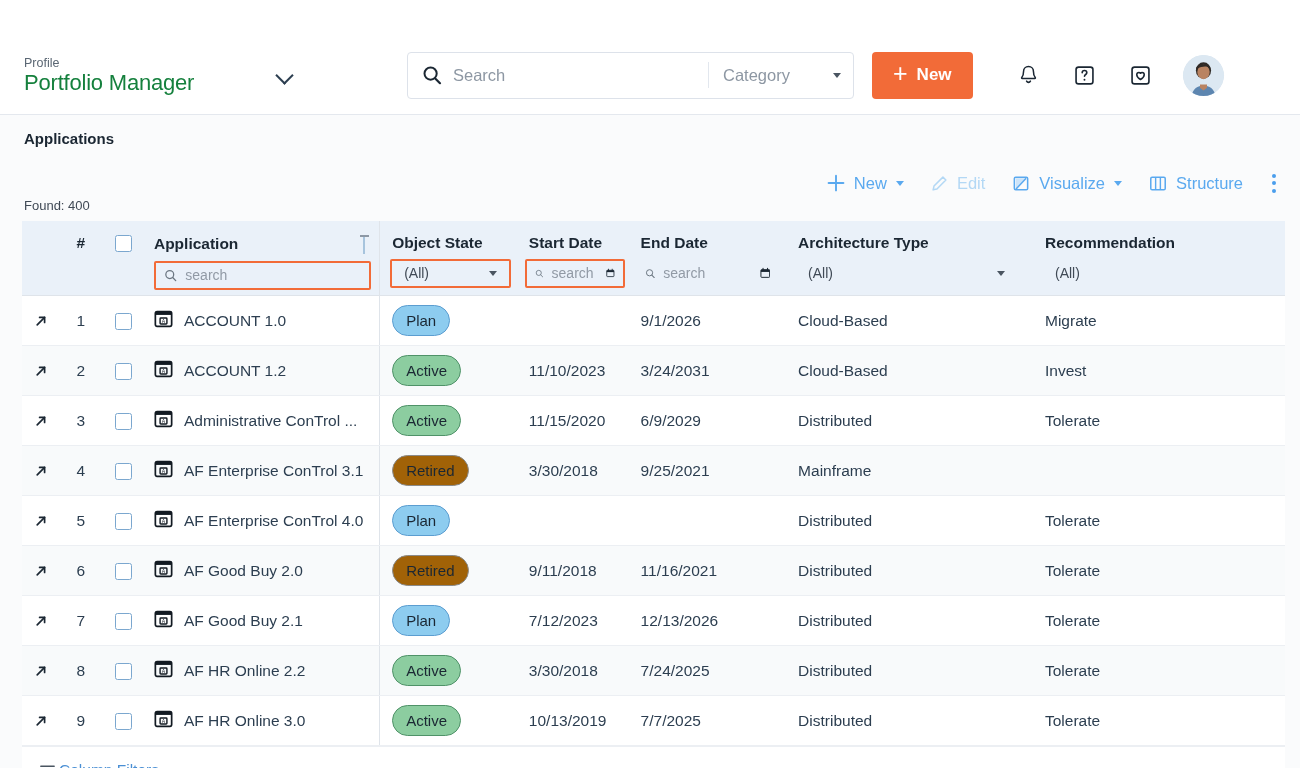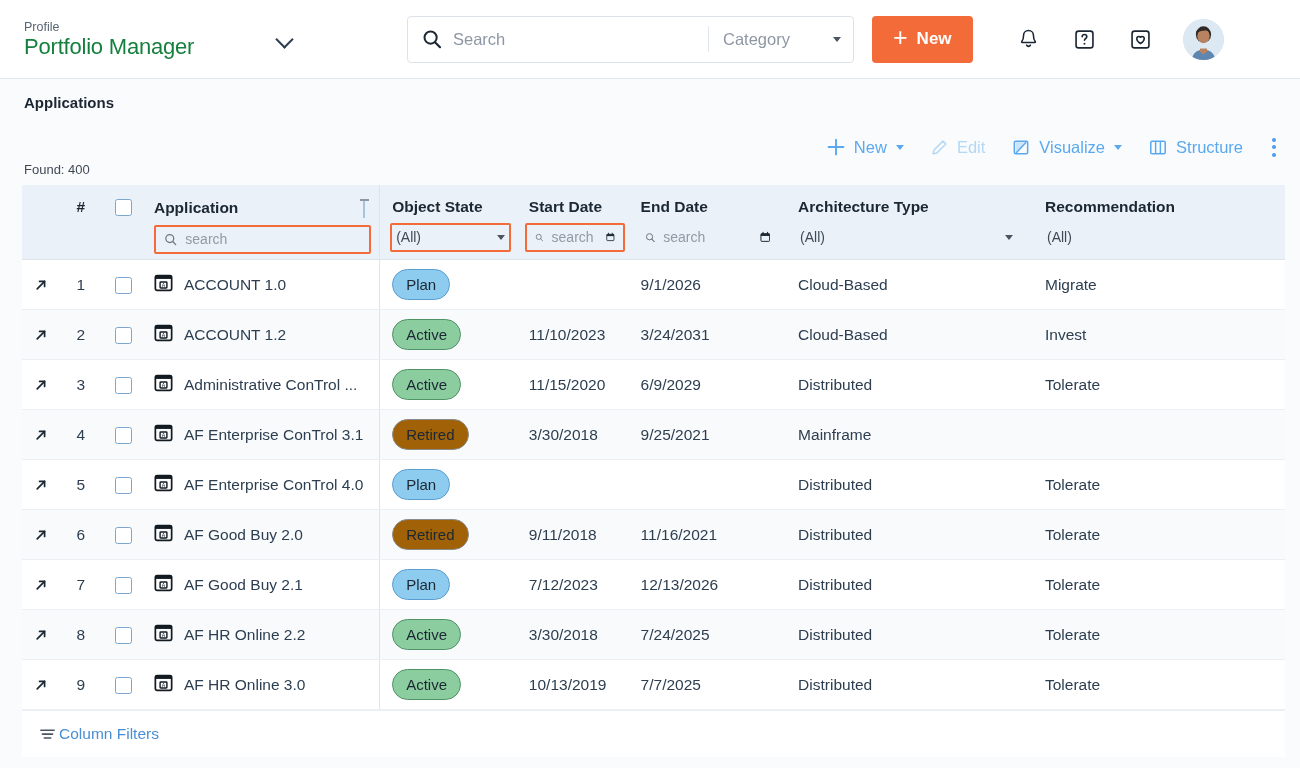--- a/index.html
+++ b/index.html
@@ -12,20 +12,21 @@
   }
 
   
   .topbar {
     height: 79px;
     border-bottom: 1px solid #e4e8ee;
     display: flex;
     align-items: center;
     background: #ffffff;
     position: relative;
+    margin-top: 36px;
   }
   .profile-block {
     display: flex; align-items: center;
     padding-left: 24px;
     width: 310px;
     cursor: pointer;
   }
   .profile-texts { flex: 1; }
   .profile-label {
     font-size: 12.5px; color: #5a6673; line-height: 16px;
@@ -170,21 +171,21 @@
   .fbox.hl { border: 2px solid #f26b38; border-radius: 2px; }
   .fbox input {
     border: none; outline: none; background: transparent;
     font-size: 14px; color: #333; width: 100%;
     font-family: "Liberation Sans", sans-serif;
   }
   .fbox input::placeholder { color: #919aa5; }
   .fsel {
     display: flex; align-items: center; justify-content: space-between;
     font-size: 14px; color: #404a56; flex: 1; height: 29px;
-    padding: 0 4px; cursor: pointer;
+    padding: 0 12px; cursor: pointer;
   }
   .fsel.hl { border: 2px solid #f26b38; border-radius: 2px; }
   .fsel .caret-sm {
     width: 0; height: 0;
     border-left: 4px solid transparent;
     border-right: 4px solid transparent;
     border-top: 5px solid #4a5561;
   }
 
   .col-sep { border-left: 1px solid #dfe4ea; }

